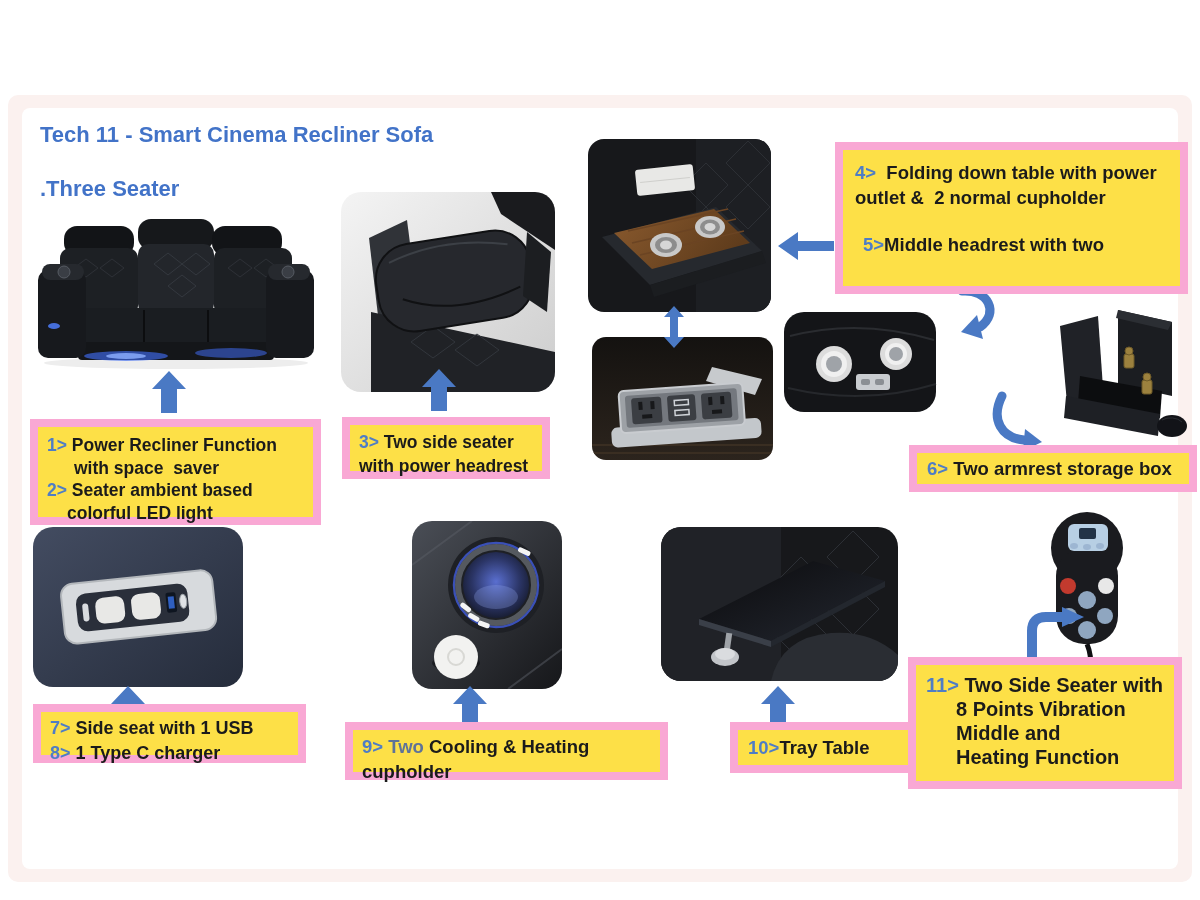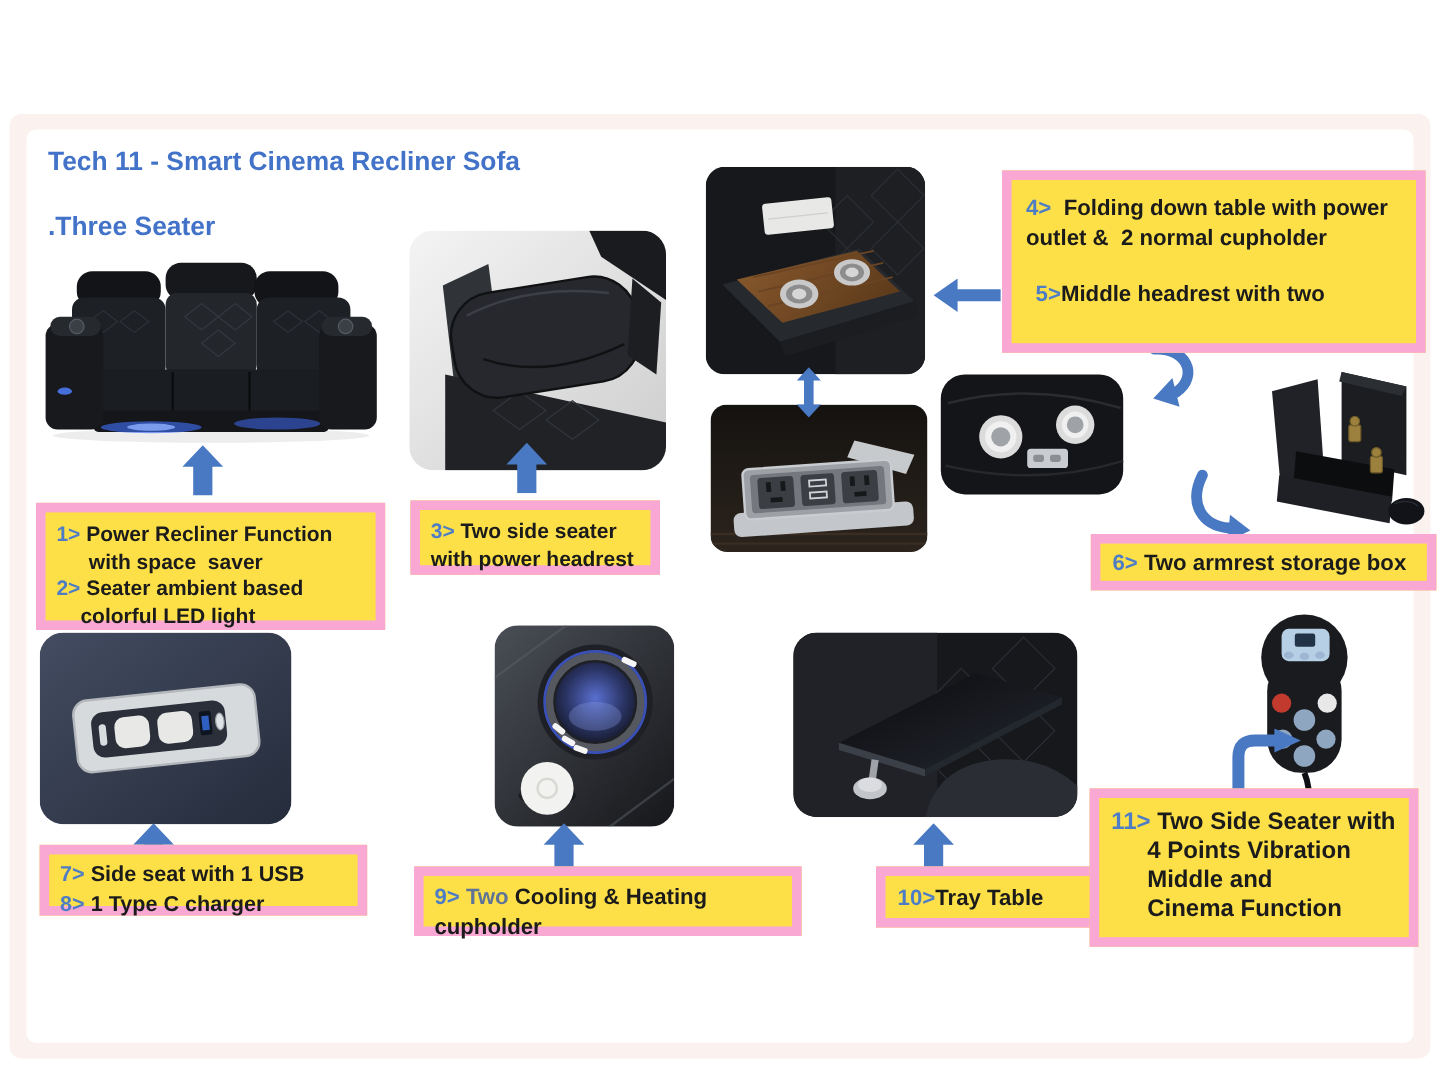--- a/index.html
+++ b/index.html
@@ -357,18 +357,18 @@
     <div class="ln"><span class="num">9&gt;</span><span class="hl"> Two </span><span>Cooling &amp; Heating</span></div>
     <div class="ln">cupholder</div>
   </div>
 
   <div class="cbox vcenter" style="left:700px;top:722px;width:193px;height:51px;font-size:18.5px;padding:0 10px;margin-left:30px;">
     <div class="ln"><span class="num">10&gt;</span><span>Tray Table</span></div>
   </div>
 
   <div class="cbox" style="left:908px;top:657px;width:274px;height:132px;font-size:20px;line-height:24px;padding:8px 10px;">
     <div class="ln"><span class="num">11&gt;</span><span> Two Side Seater with</span></div>
-    <div class="ln ind30">4 Points Vibration</div>
+    <div class="ln ind30">8 Points Vibration</div>
     <div class="ln ind30">Middle and</div>
-    <div class="ln ind30">Cinema Function</div>
+    <div class="ln ind30">Heating Function</div>
   </div>
 
 </div>
 
 </body></html>

